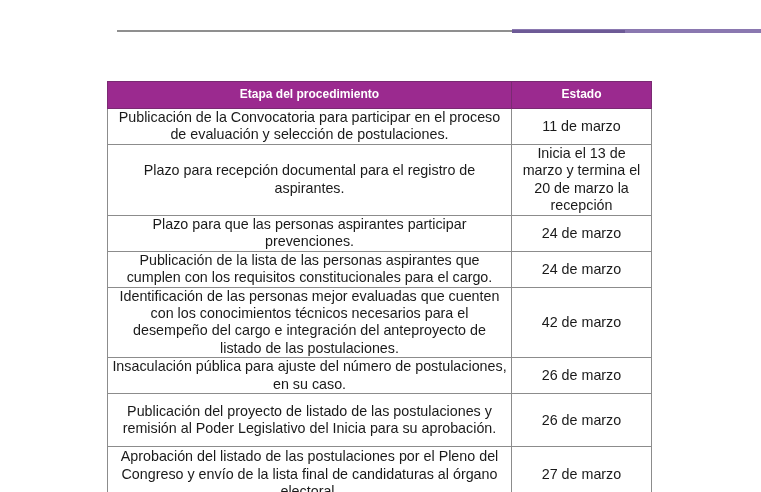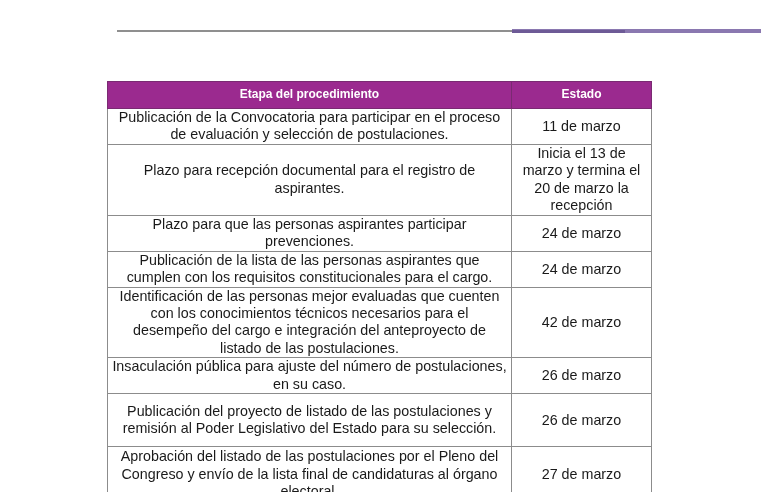--- a/index.html
+++ b/index.html
@@ -84,21 +84,21 @@
     </tr>
     <tr style="height:70px">
       <td class="etapa">Identificación de las personas mejor evaluadas que cuenten con los conocimientos técnicos necesarios para el desempeño del cargo e integración del anteproyecto de listado de las postulaciones.</td>
       <td>42 de marzo</td>
     </tr>
     <tr style="height:36px">
       <td class="etapa">Insaculación pública para ajuste del número de postulaciones, en su caso.</td>
       <td>26 de marzo</td>
     </tr>
     <tr style="height:53px">
-      <td class="etapa">Publicación del proyecto de listado de las postulaciones y remisión al Poder Legislativo del Estado para su selección.</td>
+      <td class="etapa">Publicación del proyecto de listado de las postulaciones y remisión al Poder Legislativo del Inicia para su aprobación.</td>
       <td>26 de marzo</td>
     </tr>
     <tr style="height:55px">
       <td class="etapa">Aprobación del listado de las postulaciones por el Pleno del Congreso y envío de la lista final de candidaturas al órgano electoral.</td>
       <td>27 de marzo</td>
     </tr>
   </tbody>
 </table>
 
 </body></html>

